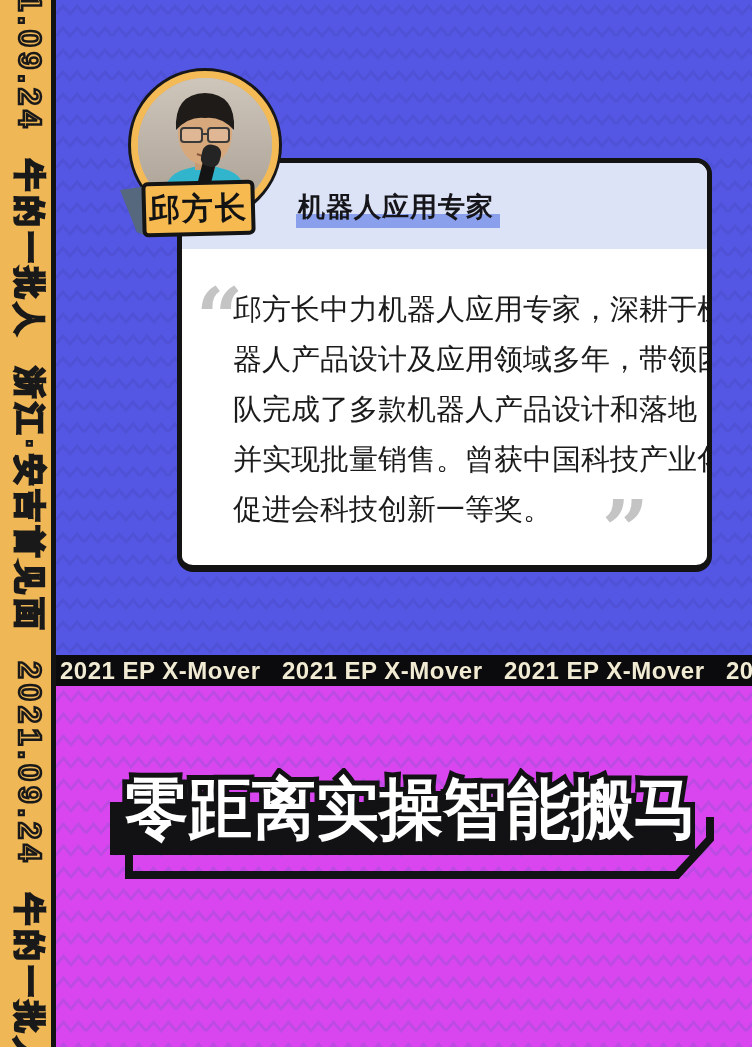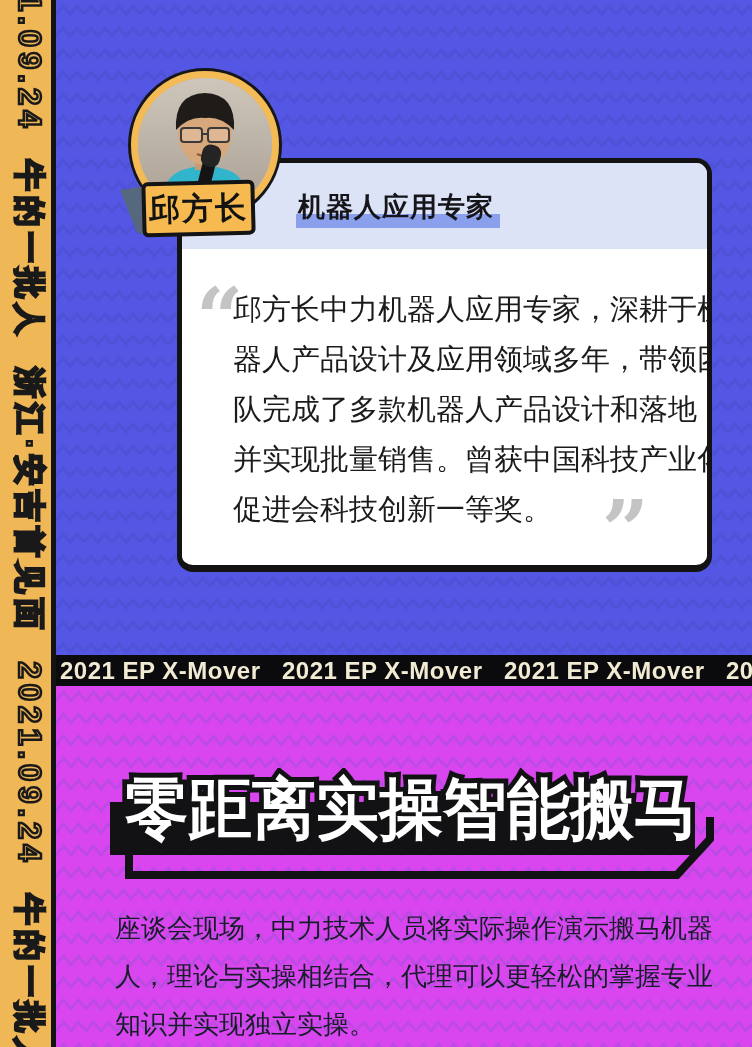--- a/index.html
+++ b/index.html
@@ -191,17 +191,16 @@
         <svg class="hero-frame" width="600" height="68">
           <path d="M4 0 L4 58 L552 58 L585 22 L585 0" fill="none" stroke="#121214" stroke-width="8"></path>
         </svg>
         <div class="hero-bar"></div>
         <div class="hero-text">
           <span class="stroke">零距离实操智能搬马</span>
           <span class="fill">零距离实操智能搬马</span>
         </div>
       </div>
 
-      <p class="hero-desc">座谈会现场，中力技术人员将实际操作演示搬马机器人，理论与实操相结合，代理可以更轻松的掌握专业知识并实现独立实操。</p>
     </section>
 
   </div>
 </div>
 
 </body></html>

